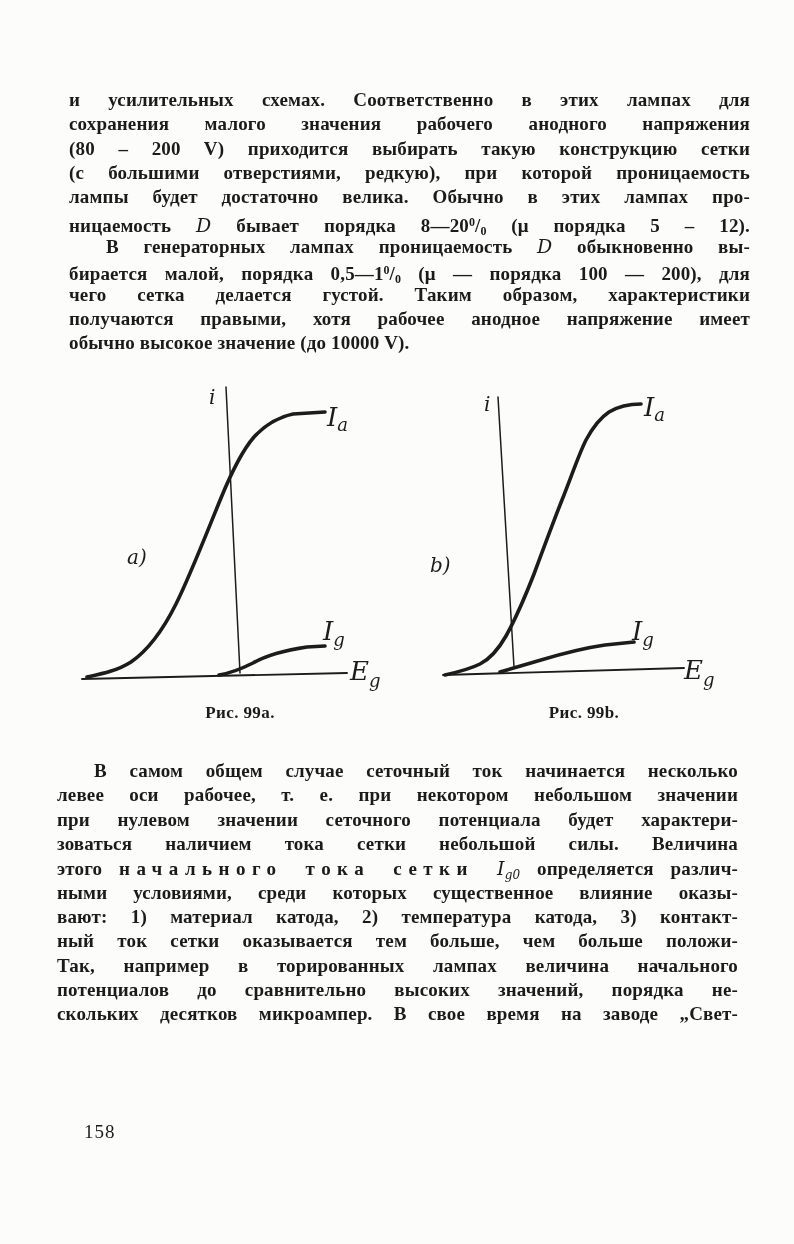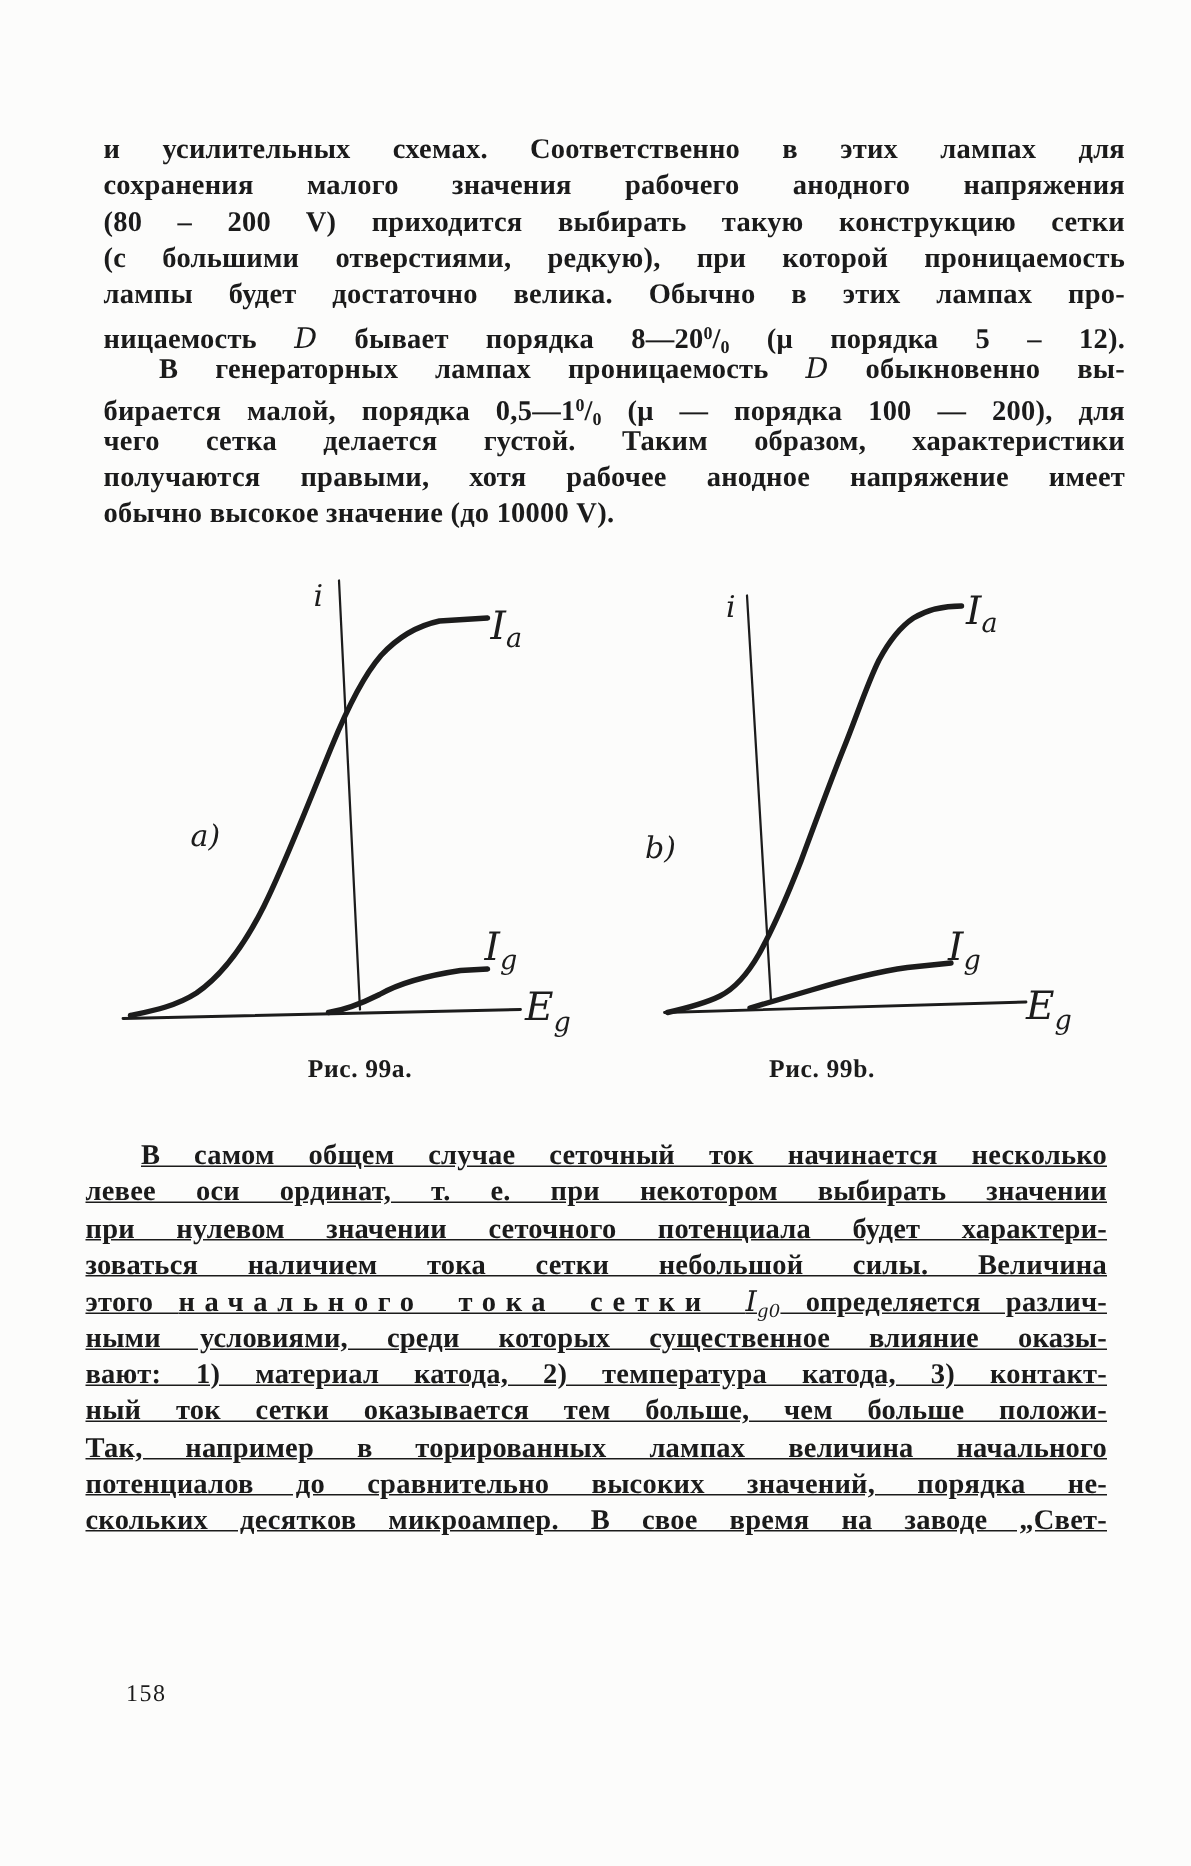--- a/index.html
+++ b/index.html
@@ -8,44 +8,44 @@
     background:#fcfcfb;color:#1b1b1b;
     font-family:"Liberation Serif", serif;
     overflow:hidden;
   }
   .para{
     position:absolute;left:57px;width:681px;
     font-size:19px;line-height:24.35px;font-weight:700;
     letter-spacing:0.15px;
   }
   #para1{top:88px;margin-left:12px;}
-  #para2{top:759px;text-decoration:underline;}
+  #para2{top:759px;}
   .line{
     text-align:justify;text-align-last:justify;
     height:24.35px;overflow:visible;
   }
   .line.indent{text-indent:37px;}
   .line.last{text-align-last:left;}
   .mvar{font-style:italic;font-weight:400;font-family:"DejaVu Serif", serif;}
   .ls{letter-spacing:0.34em;}
   .psup{font-size:12px;vertical-align:6px;letter-spacing:0;}
   .psub{font-size:12px;vertical-align:-3px;letter-spacing:0;}
   .isub{font-size:12px;vertical-align:-4px;font-style:italic;font-family:"DejaVu Serif", serif;font-weight:400;}
   .figsvg{position:absolute;}
   #fig-a{left:69px;top:384px;}
   #fig-b{left:428px;top:384px;}
   .caption{
     position:absolute;top:703px;width:160px;text-align:center;
     font-size:17px;font-weight:700;letter-spacing:0.4px;
   }
   #caption-a{left:160px;}
-  #caption-b{left:468px;}
+  #caption-b{left:504px;}
   #page-number{
     position:absolute;left:84px;top:1121px;
-    font-size:16px;font-weight:400;letter-spacing:1px;
+    font-size:19px;font-weight:400;letter-spacing:1px;
   }
   .curve{fill:none;stroke:#1c1c1c;stroke-width:3.6;stroke-linecap:round;stroke-linejoin:round;}
   .axis{fill:none;stroke:#1c1c1c;stroke-width:1.9;stroke-linecap:round;}
   .yaxis{fill:none;stroke:#1c1c1c;stroke-width:1.5;stroke-linecap:round;}
   .svgtext{font-family:"DejaVu Serif", serif;font-style:italic;fill:#1c1c1c;}
 </style>
 </head>
 <body>
 
 <div>
@@ -86,21 +86,21 @@
     <text class="svgtext" x="204" y="256" font-size="26"><tspan>I</tspan><tspan dy="6" font-size="18">g</tspan></text>
     <text class="svgtext" x="256" y="295" font-size="26"><tspan>E</tspan><tspan dy="7" font-size="18">g</tspan></text>
     <text class="svgtext" x="2" y="188" font-size="20">b)</text>
   </svg>
 
   <div class="caption" id="caption-a">Рис. 99a.</div>
   <div class="caption" id="caption-b">Рис. 99b.</div>
 
   <div class="para" id="para2">
     <div class="line indent">В самом общем случае сеточный ток начинается несколько</div>
-    <div class="line">левее оси ординат, т. е. при некотором выбирать значении</div>
+    <div class="line">левее оси рабочее, т. е. при некотором небольшом значении</div>
     <div class="line">при нулевом значении сеточного потенциала будет характери-</div>
     <div class="line">зоваться наличием тока сетки небольшой силы. Величина</div>
     <div class="line"><span>этого </span><span class="ls">начального тока сетки </span><span class="mvar">I</span><span class="isub">g0</span><span> определяется различ-</span></div>
     <div class="line">ными условиями, среди которых существенное влияние оказы-</div>
     <div class="line">вают: 1) материал катода, 2) температура катода, 3) контакт-</div>
     <div class="line">ный ток сетки оказывается тем больше, чем больше положи-</div>
     <div class="line">Так, например в торированных лампах величина начального</div>
     <div class="line">потенциалов до сравнительно высоких значений, порядка не-</div>
     <div class="line">скольких десятков микроампер. В свое время на заводе „Свет-</div>
   </div>

